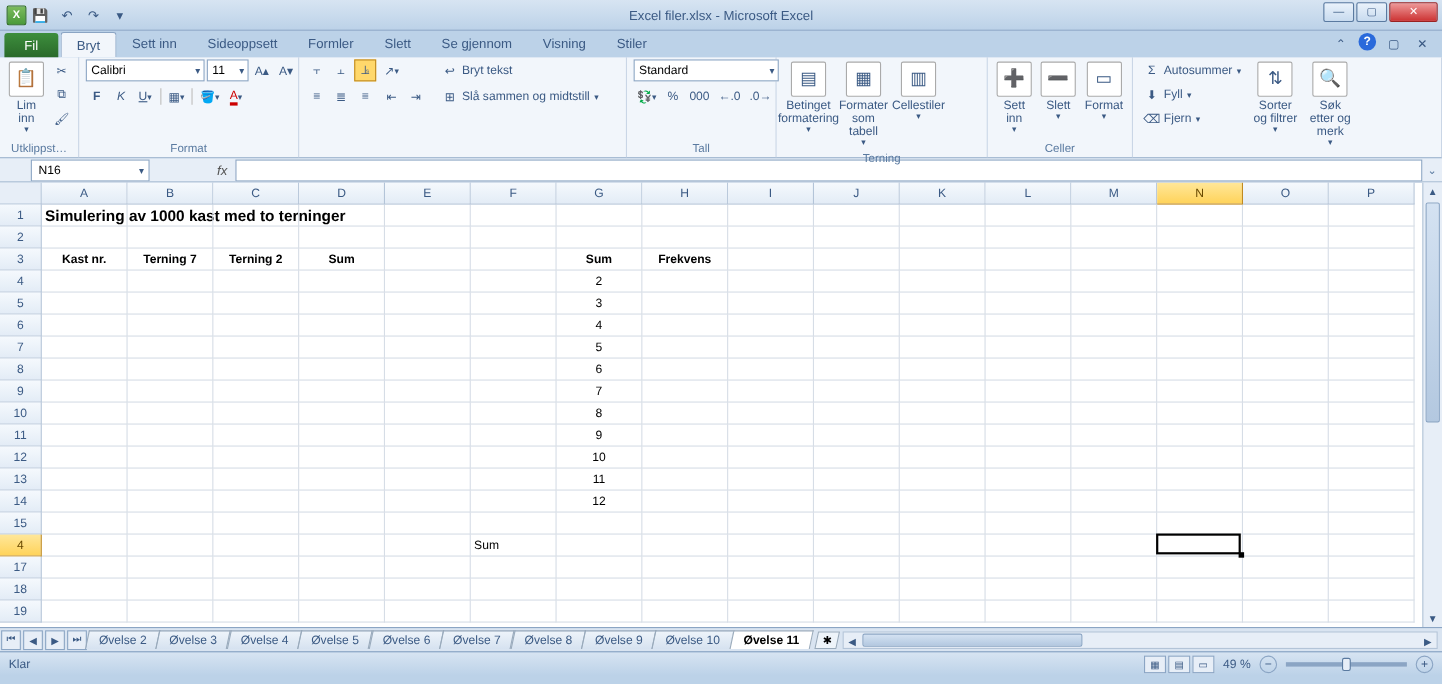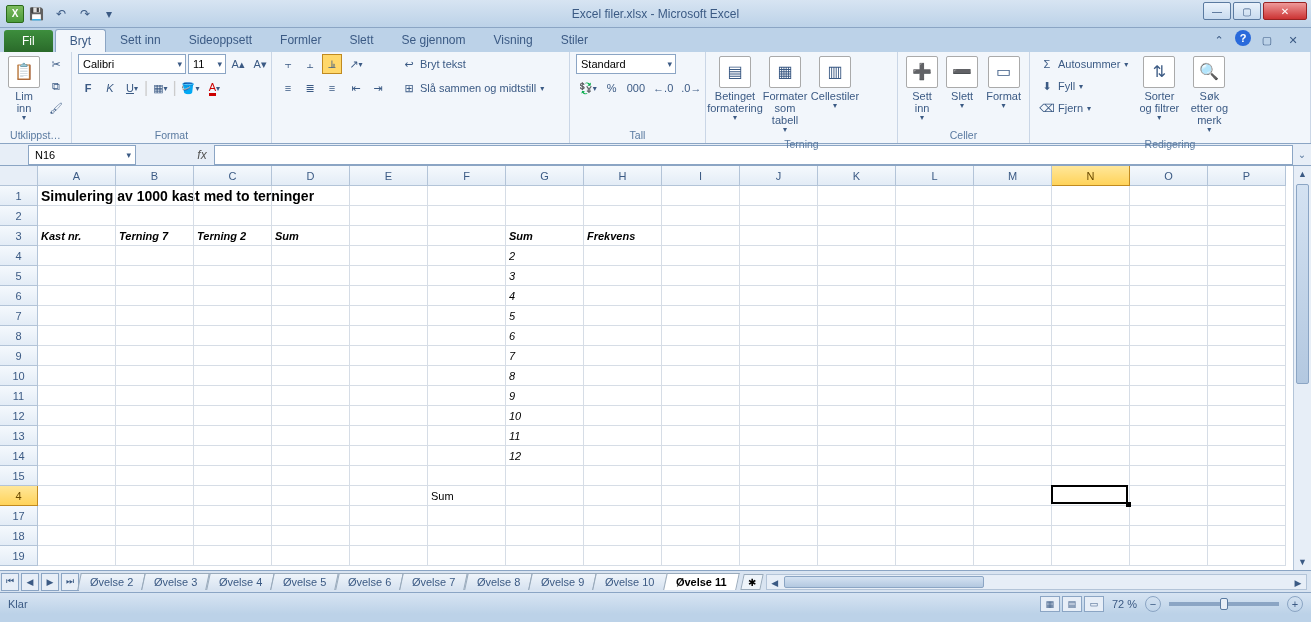--- a/index.html
+++ b/index.html
@@ -54,21 +54,21 @@
 .corner { width: 38px; height: 20px; background: #e7eef7; border-right: 1px solid #b3c4d8; border-bottom: 1px solid #b3c4d8; }
 .colheads { display: flex; height: 20px; }
 .colh { background: linear-gradient(#f5f9fd,#e3ecf6); border-right: 1px solid #b3c4d8; border-bottom: 1px solid #b3c4d8; font-size: 11px; color: #3b5a84; text-align: center; line-height: 20px; cursor: pointer; }
 .colh.sel { background: linear-gradient(#ffe79a,#ffd35a); border-color: #c08a20; color: #6a4a00; }
 .rowheads { width: 38px; }
 .rowh { height: 20px; background: linear-gradient(#f5f9fd,#e3ecf6); border-right: 1px solid #b3c4d8; border-bottom: 1px solid #b3c4d8; font-size: 11px; color: #3b5a84; text-align: center; line-height: 20px; cursor: pointer; }
 .rowh.sel { background: linear-gradient(#ffe79a,#ffd35a); border-color: #c08a20; color: #6a4a00; }
 .cells { position: relative; }
 .cellrow { display: flex; height: 20px; }
 .cell { border-right: 1px solid #d6dde6; border-bottom: 1px solid #d6dde6; font-size: 11px; padding: 0 3px; line-height: 20px; overflow: hidden; white-space: nowrap; cursor: cell; }
-.cell.r { text-align: left; font-style: italic; }
+.cell.r { text-align: center; }
 .cell.b { font-weight: bold; }
 .selbox { position: absolute; border: 2px solid #000; pointer-events: none; }
 .selhandle { position: absolute; width: 5px; height: 5px; background: #000; }
 .vscroll { width: 18px; background: #e7eef7; border-left: 1px solid #b3c4d8; position: relative; }
 .vscroll .thumb { position: absolute; top: 18px; left: 2px; right: 2px; height: 200px; background: linear-gradient(#d4e2f2,#b3c8e0); border: 1px solid #8ba5c4; border-radius: 2px; }
 .sbtn { height: 16px; display: flex; align-items: center; justify-content: center; font-size: 9px; color: #3b5a84; }
 
 
 .sheetbar { height: 22px; background: #d9e4f1; display: flex; align-items: center; border-top: 1px solid #8ba5c4; }
 .navbtns { display: flex; }
@@ -206,21 +206,21 @@
         <div class="longbtn dd">
             <span class="ic">⊞</span>
             <span>Slå sammen og midtstill</span>
           </div>
       </div>
     </div>
   </div>
 
   <div class="group" style="width:136px">
     <div class="group-body col" style="gap:4px">
-      <div class="combo" style="width:100px">Standard</div>
+      <div class="combo" style="width:132px">Standard</div>
       <div class="row">
         <div class="rbtn dd">💱</div>
         <div class="rbtn">%</div>
         <div class="rbtn">000</div>
         <div class="rbtn">←.0</div>
         <div class="rbtn">.0→</div>
       </div>
     </div>
     <div class="group-label">Tall</div>
   </div>
@@ -279,21 +279,20 @@
       </div>
       <div class="bigbtn dd">
           <div class="ico">⇅</div>
           <span>Sorter og filtrer</span>
         </div>
       <div class="bigbtn dd">
           <div class="ico">🔍</div>
           <span>Søk etter og merk</span>
         </div>
     </div>
-    <div class="group-label">Redigering</div>
   </div>
 </div>
 
 <div class="fxbar">
   <div class="namebox">N16</div>
   <div class="fxbtn"></div>
   <div class="fxlabel">fx</div>
   <div class="fxinput"></div>
   <div class="fxexpand">⌄</div>
 </div>
@@ -727,20 +726,20 @@
     <div class="sbtn" style="width:16px">▶</div>
   </div>
 </div>
 
 <div class="status">
   <span>Klar</span>
   <div class="viewbtns">
     <div class="viewbtn">▦</div>
     <div class="viewbtn">▤</div>
     <div class="viewbtn">▭</div>
-    <span style="margin:0 6px">72 %</span>
+    <span style="margin:0 6px">49 %</span>
     <div class="zbtn">−</div>
     <div class="zoomslider">
         <div class="zthumb"></div>
       </div>
     <div class="zbtn">+</div>
   </div>
 </div>
 
 </body></html>

